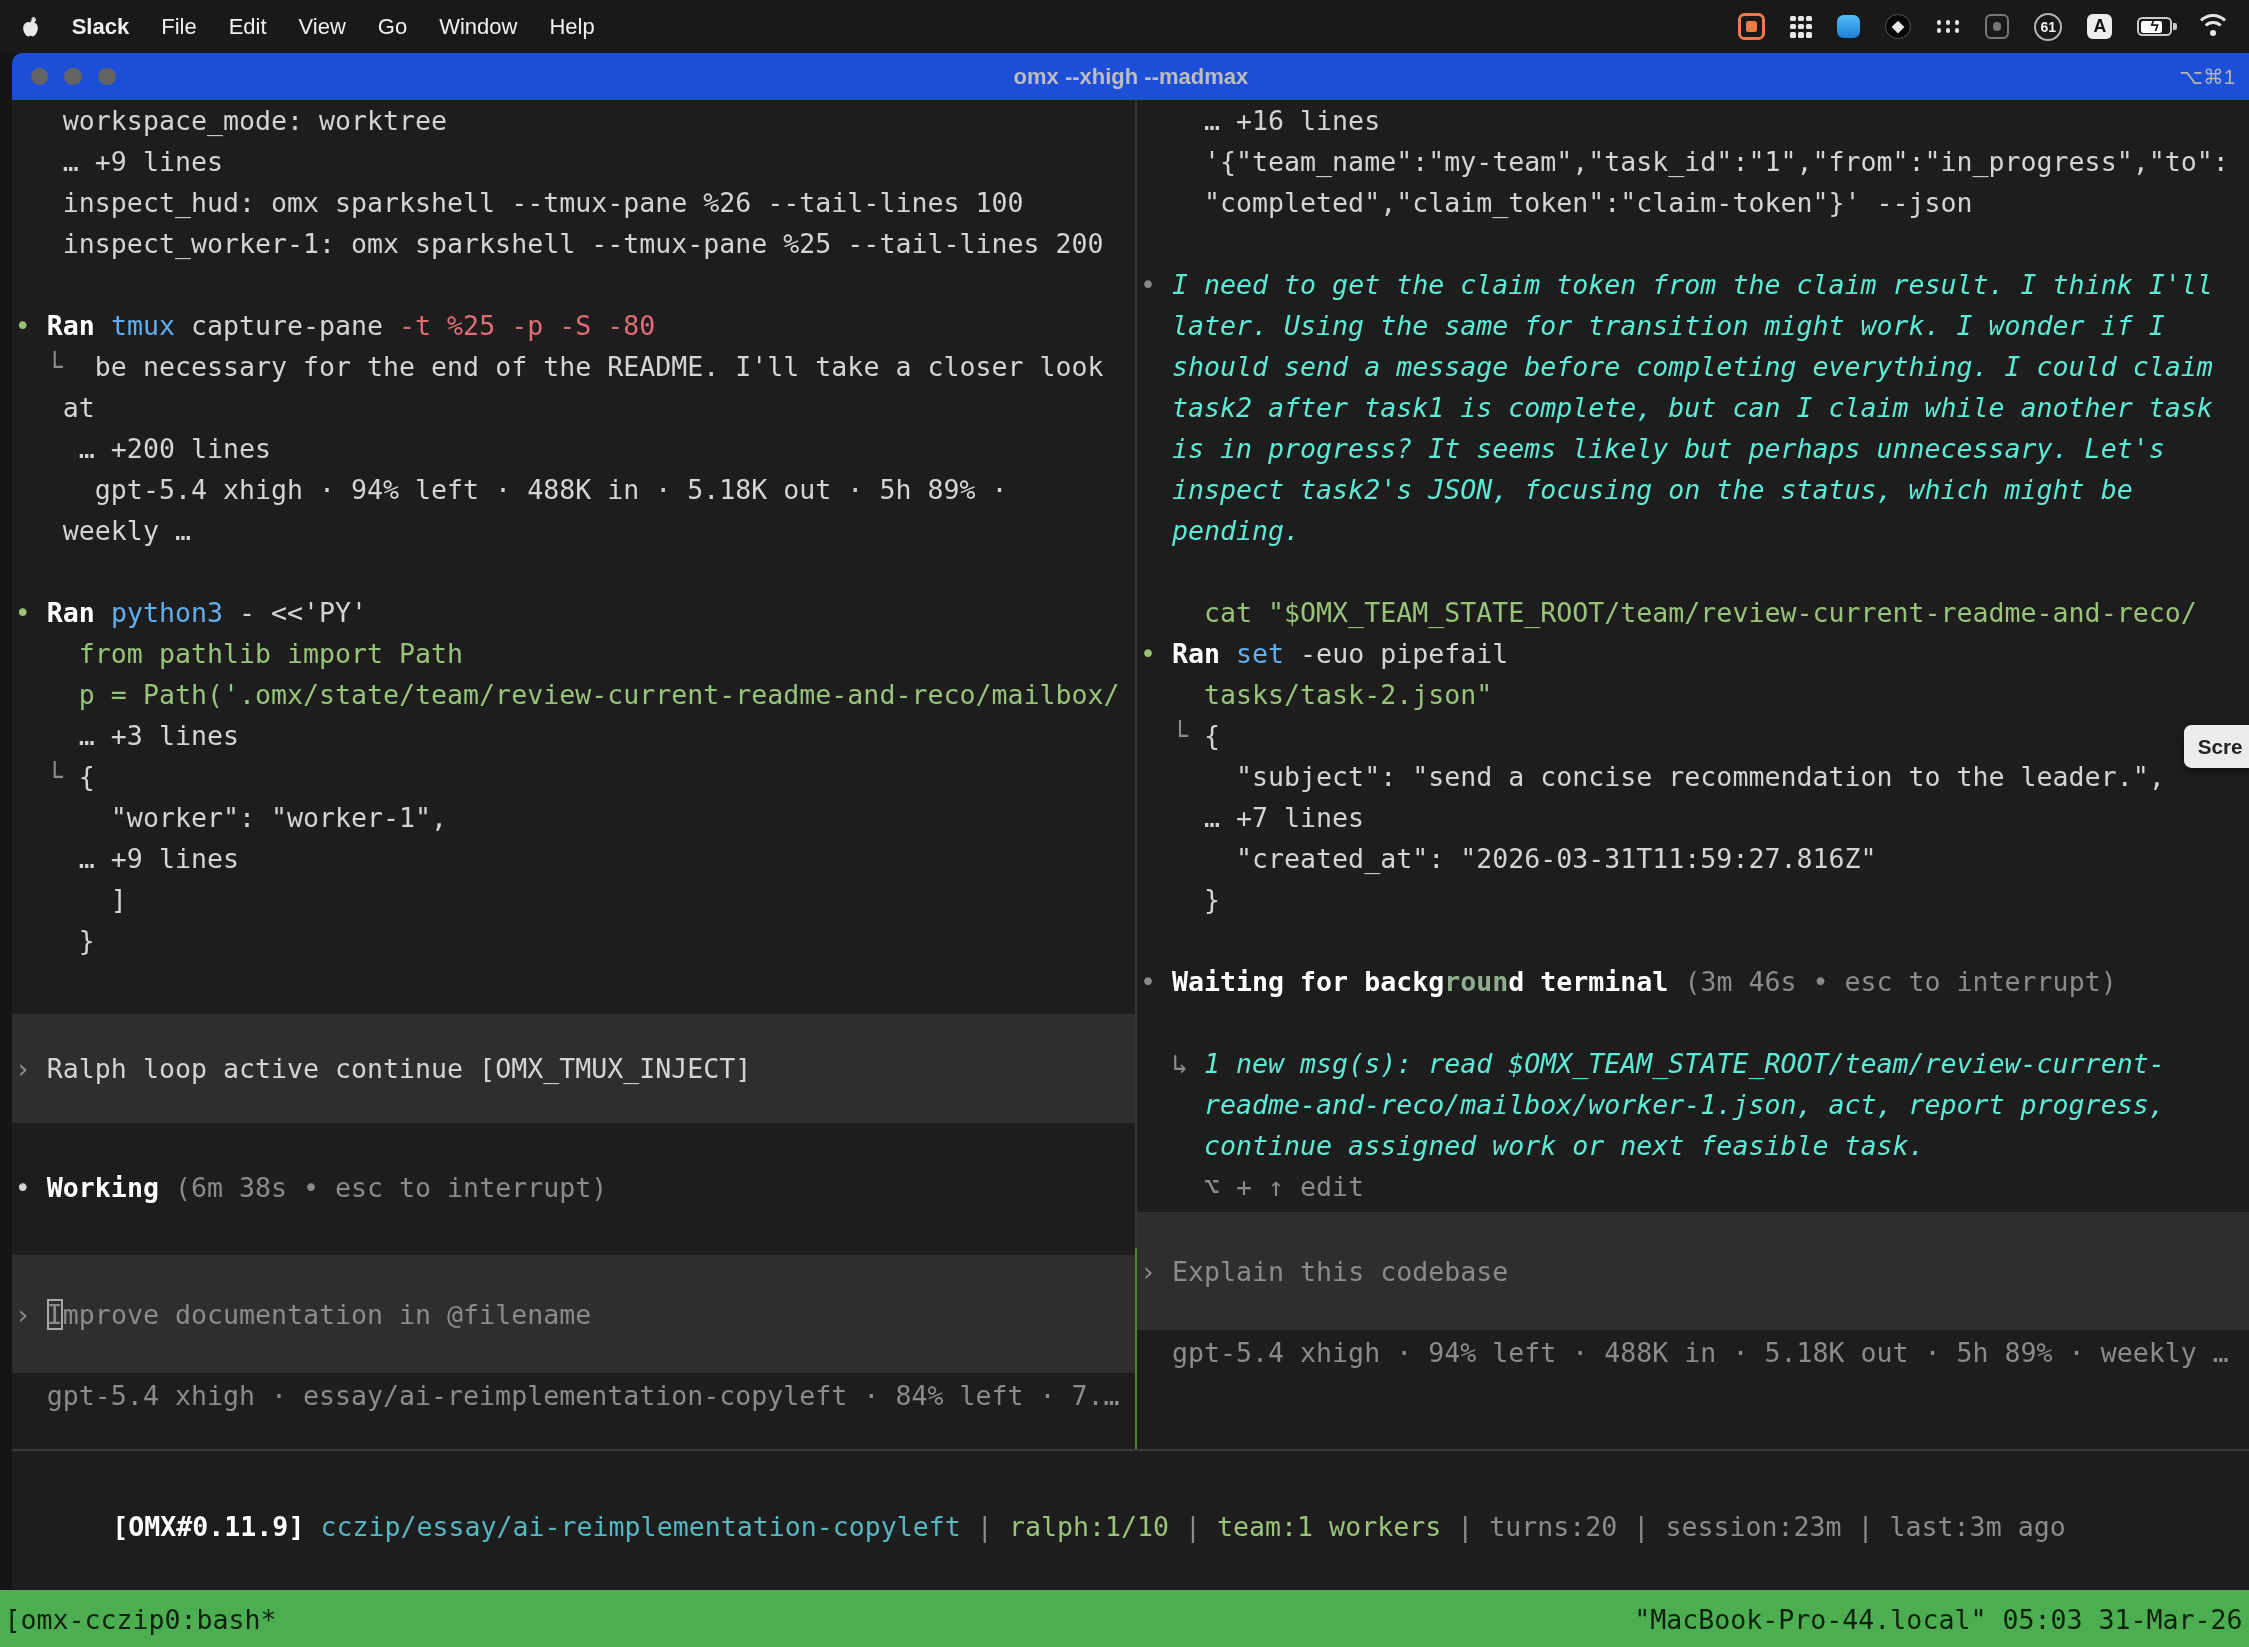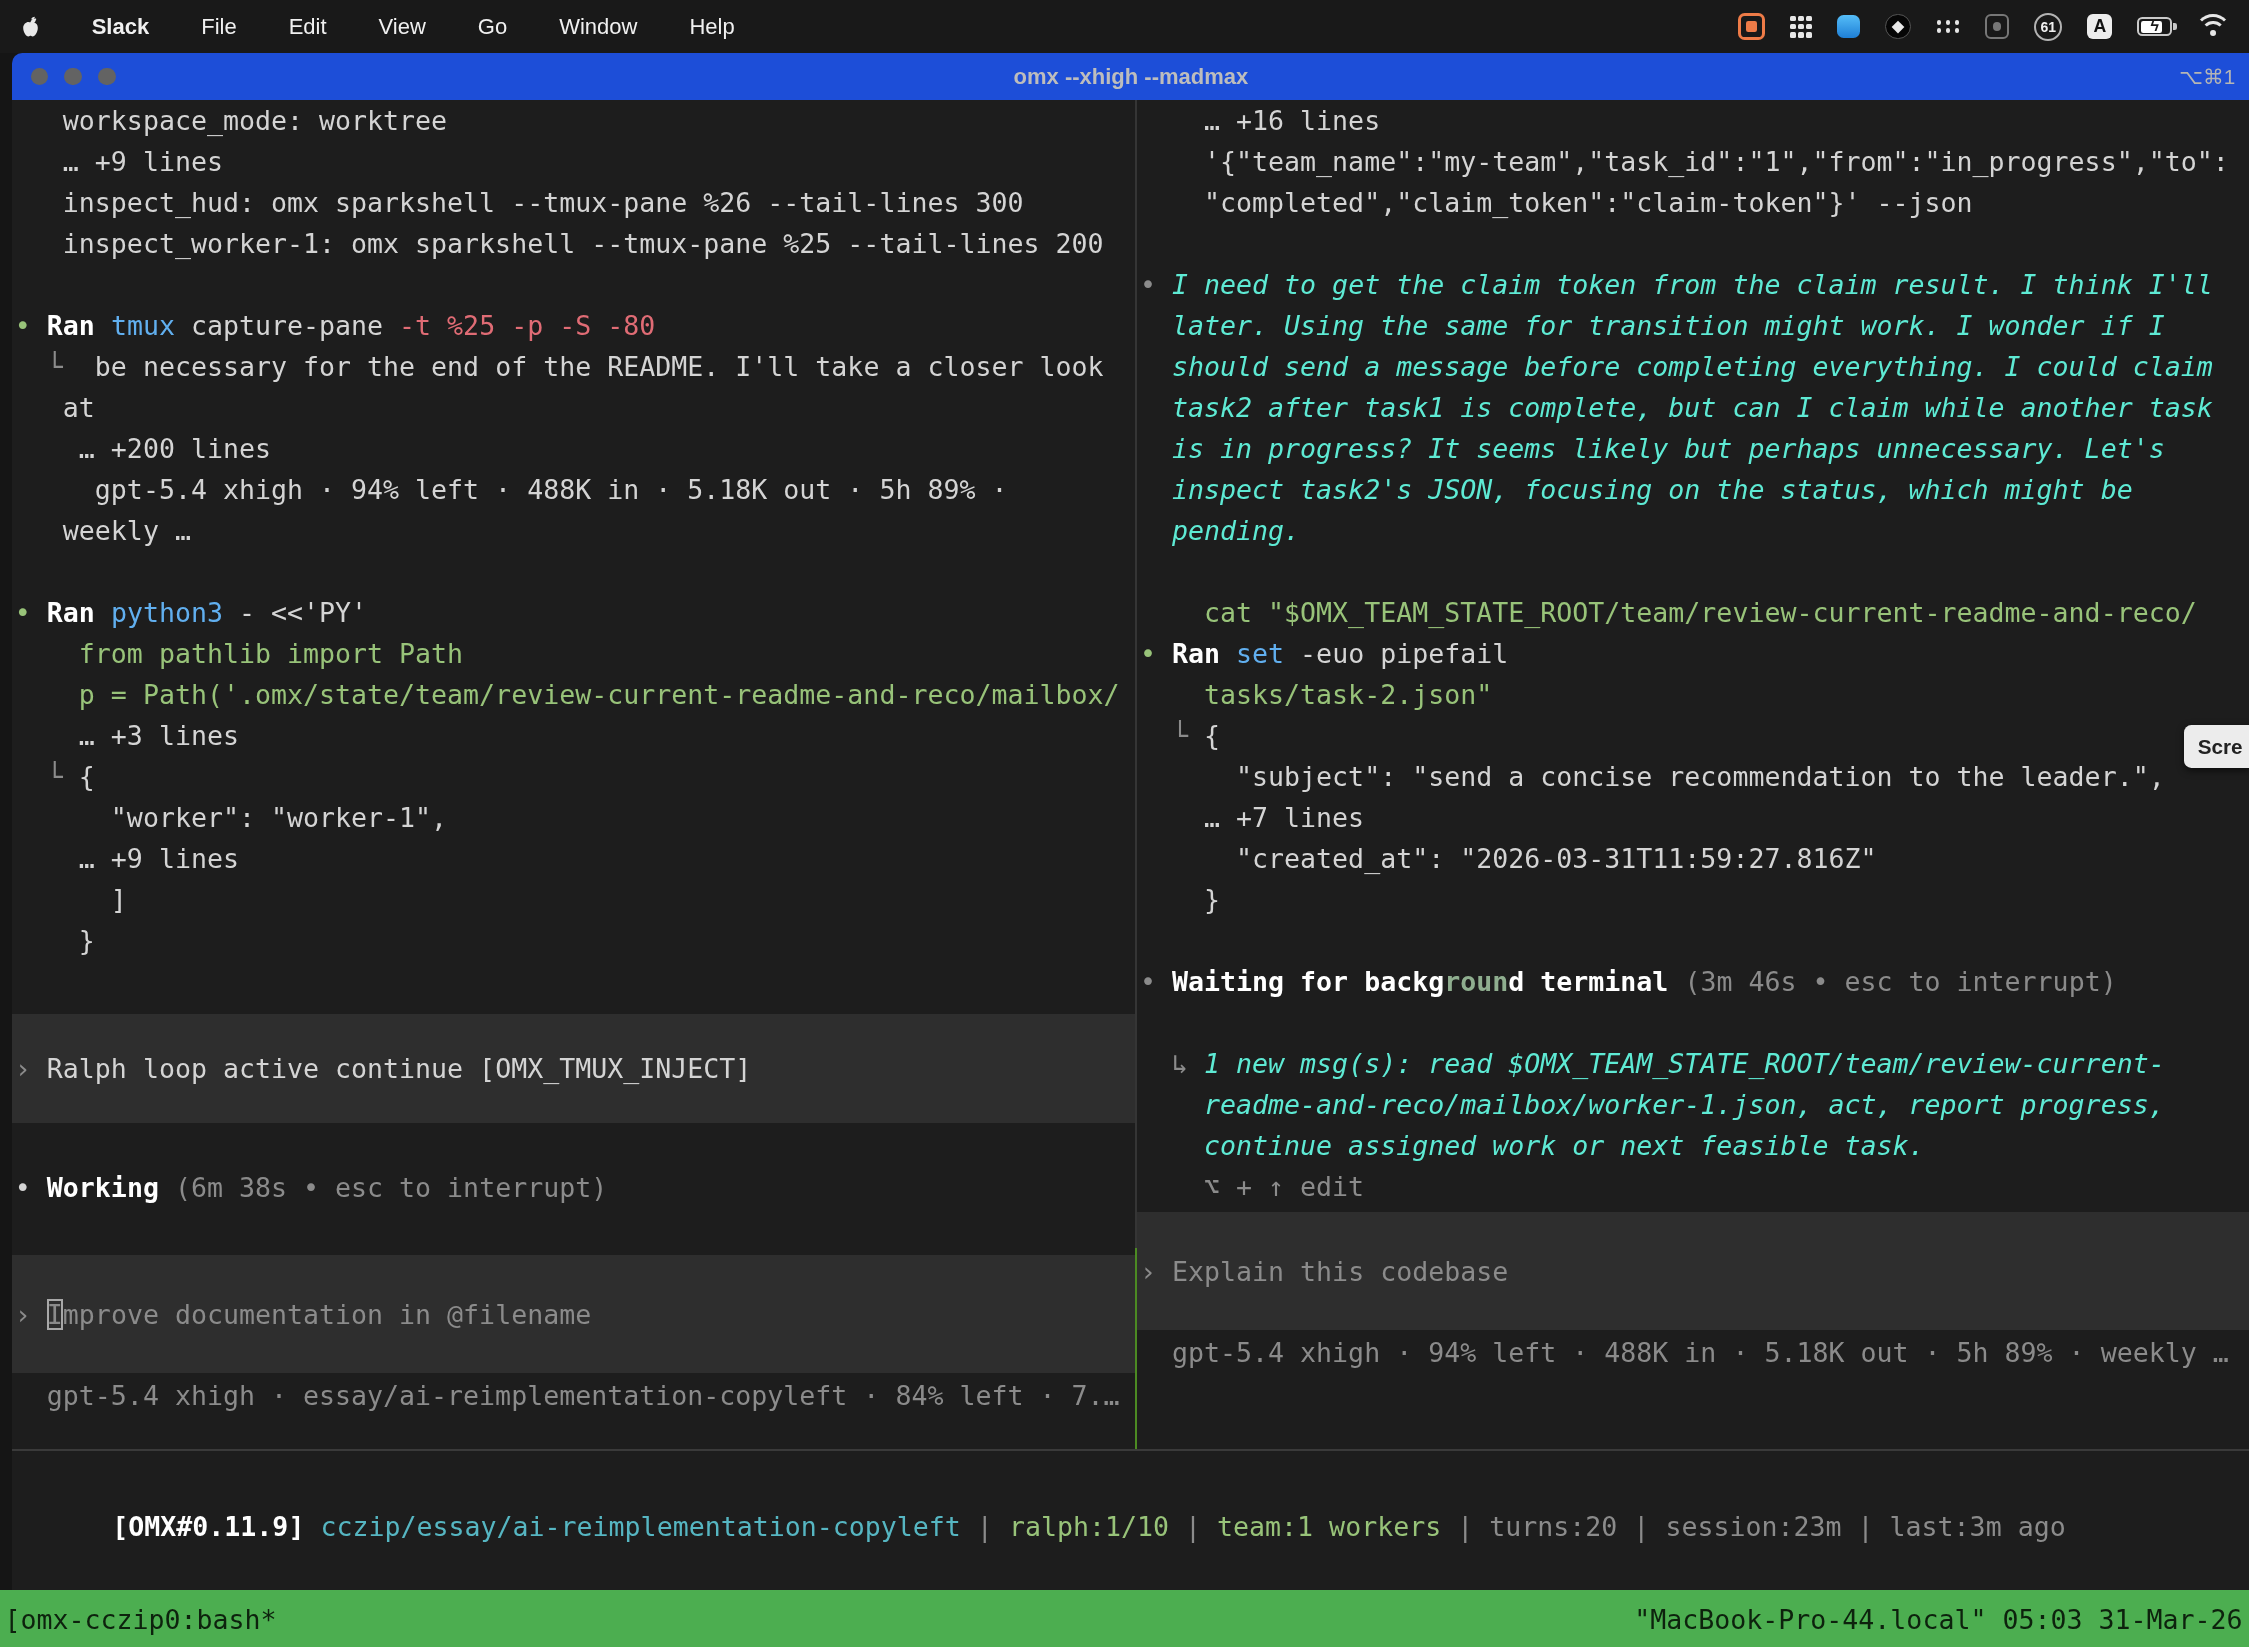--- a/index.html
+++ b/index.html
@@ -1,21 +1,21 @@
 <!DOCTYPE html>
 <html style="font-size:11.8px"><head>
 <meta charset="utf-8">
 <style>
   html,body{margin:0;padding:0;background:#0e0e0e;}
   #screen{position:relative;width:2250px;height:1648px;overflow:hidden;background:#151515;
           font-family:"Liberation Sans","DejaVu Sans",sans-serif;}
   
   .menubar{position:absolute;top:0;left:0;right:0;height:53px;background:#191919;display:flex;
            align-items:center;padding:0 20.7px;color:#f0f0f0;font-size:22px;box-sizing:border-box;}
-  .menubar .left{display:flex;align-items:center;gap:52px;}
+  .menubar .left{display:flex;align-items:center;gap:32px;}
   .appname{font-weight:700;}
   .mitem{font-weight:400;}
   .statusicons{margin-left:auto;display:flex;align-items:center;gap:25px;}
   .sic{display:flex;align-items:center;justify-content:center;}
   .rec{width:20.7px;height:20.7px;border:3px solid #ee7b47;border-radius:6.6px;position:relative;}
   .rec:after{content:"";position:absolute;inset:4.4px;background:#ee7b47;border-radius:2.2px;}
   .gridic{width:22px;height:22px;display:grid;grid-template-columns:repeat(3,1fr);gap:2.2px;}
   .gridic b{background:#e6e6e6;border-radius:1.5px;}
   .blueic{width:23.6px;height:23.6px;border-radius:6.6px;background:linear-gradient(180deg,#55bdf8,#1e7fd6);}
   .darkic{width:23.6px;height:23.6px;border-radius:50%;background:#060606;border:1.5px solid #555;position:relative;}
@@ -173,21 +173,21 @@
       </div>
       <div class="wtitle">omx --xhigh --madmax</div>
       <div class="wshort">⌥⌘1</div>
     </div>
 
     <div class="terminal">
       <div class="pane pane-left">
         <div>
             <div class="tl"><span class="fg">   workspace_mode: worktree</span></div>
             <div class="tl"><span class="fg">   … +9 lines</span></div>
-            <div class="tl"><span class="fg">   inspect_hud: omx sparkshell --tmux-pane %26 --tail-lines 300</span></div>
+            <div class="tl"><span class="fg">   inspect_hud: omx sparkshell --tmux-pane %26 --tail-lines 100</span></div>
             <div class="tl"><span class="fg">   inspect_worker-1: omx sparkshell --tmux-pane %25 --tail-lines 200</span></div>
             <div class="tl"></div>
             <div class="tl"><span class="green">• </span><span class="wb">Ran </span><span class="blue">tmux </span><span class="fg">capture-pane </span><span class="red">-t %25 -p -S -80</span></div>
             <div class="tl"><span class="dim">  └  </span><span class="fg">be necessary for the end of the README. I'll take a closer look</span></div>
             <div class="tl"><span class="fg">   at</span></div>
             <div class="tl"><span class="fg">    … +200 lines</span></div>
             <div class="tl"><span class="fg">     gpt-5.4 xhigh · 94% left · 488K in · 5.18K out · 5h 89% ·</span></div>
             <div class="tl"><span class="fg">   weekly …</span></div>
             <div class="tl"></div>
             <div class="tl"><span class="green">• </span><span class="wb">Ran </span><span class="blue">python3 </span><span class="fg">- &lt;&lt;'PY'</span></div>

